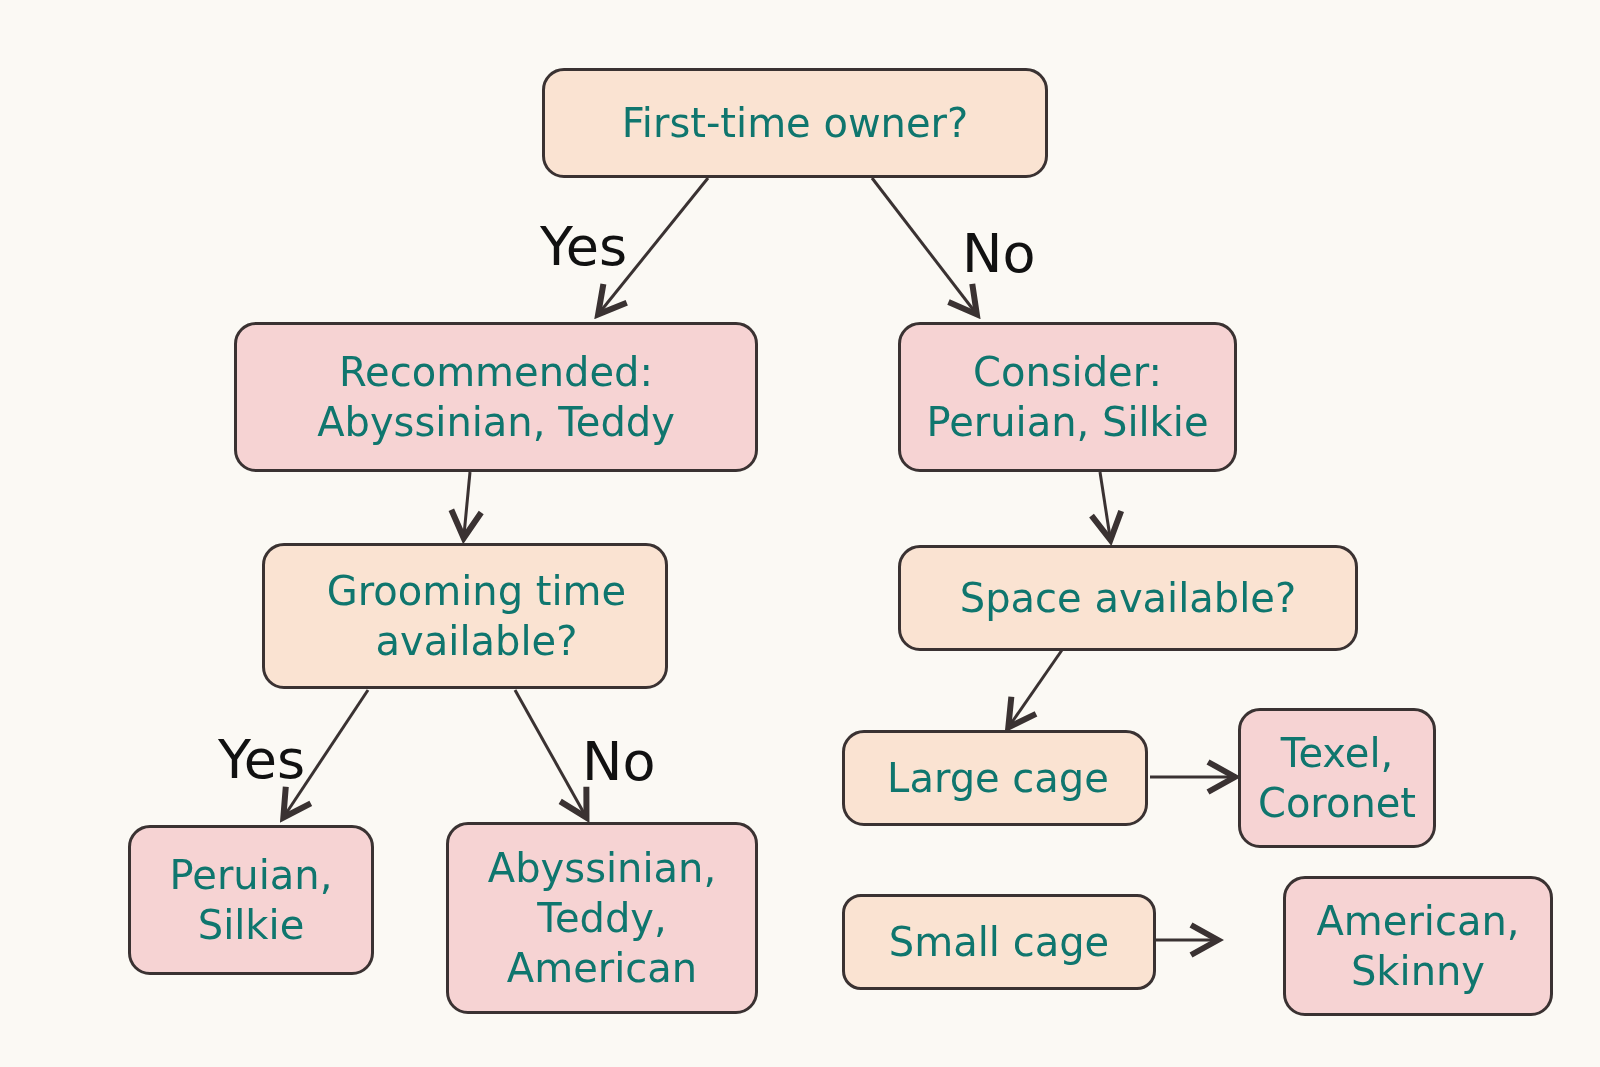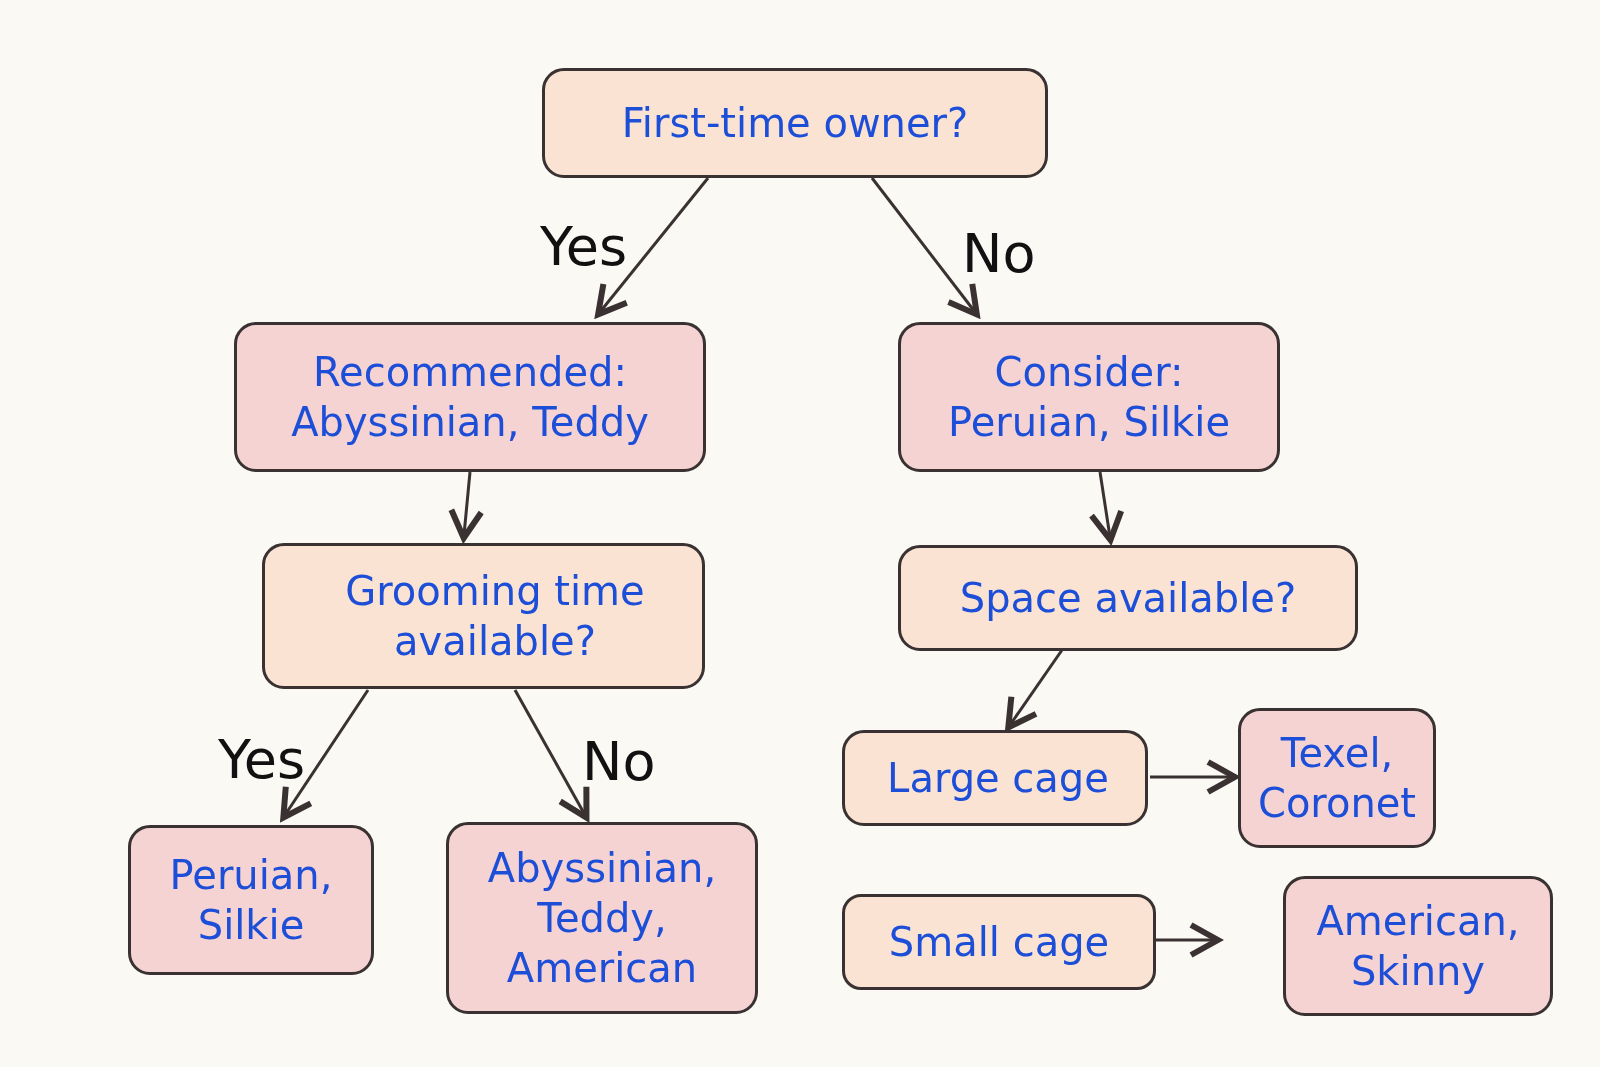--- a/index.html
+++ b/index.html
@@ -1,21 +1,21 @@
 <!DOCTYPE html>
 <html><head>
 <meta charset="utf-8">
 <style>
   html, body { margin:0; padding:0; }
   body { width:1600px; height:1067px; background:#fbf9f4; position:relative; overflow:hidden;
          font-family:"DejaVu Sans", sans-serif; }
   svg.edges { position:absolute; left:0; top:0; width:1600px; height:1067px; }
   .node { position:absolute; box-sizing:border-box; border:3px solid #3a3232; border-radius:22px;
           display:flex; align-items:center; justify-content:center; text-align:center;
-          color:#1d4ed8; font-size:40px; line-height:1.25; white-space:pre-line; }
+          color:#0f766e; font-size:40px; line-height:1.25; white-space:pre-line; }
   .q { background:#fae3d2; }
   .r { background:#f6d3d3; }
   .lbl { position:absolute; font-size:54px; color:#111; }
 </style>
 </head>
 <body>
 
 <svg class="edges">
   <defs>
       <marker id="ah" markerWidth="12" markerHeight="12" refX="9" refY="6" orient="auto">
@@ -29,25 +29,25 @@
     <line x1="1100" y1="472" x2="1110" y2="537"></line>
     <line x1="368" y1="690" x2="285" y2="815"></line>
     <line x1="515" y1="690" x2="585" y2="815"></line>
     <line x1="1062" y1="650" x2="1010" y2="725"></line>
     <line x1="1150" y1="777" x2="1232" y2="777"></line>
     <line x1="1148" y1="940" x2="1215" y2="940"></line>
   </g>
 </svg>
 
 <div class="node q" style="left:542px;top:68px;width:506px;height:110px;">First-time owner?</div>
-<div class="node r" style="left:234px;top:322px;width:472px;height:150px;">Recommended:
+<div class="node r" style="left:234px;top:322px;width:524px;height:150px;">Recommended:
 Abyssinian, Teddy</div>
-<div class="node r" style="left:898px;top:322px;width:382px;height:150px;">Consider:
+<div class="node r" style="left:898px;top:322px;width:339px;height:150px;">Consider:
 Peruian, Silkie</div>
-<div class="node q" style="left:262px;top:543px;width:443px;height:146px;padding-left:23px;">Grooming time
+<div class="node q" style="left:262px;top:543px;width:406px;height:146px;padding-left:23px;">Grooming time
 available?</div>
 <div class="node q" style="left:898px;top:545px;width:460px;height:106px;">Space available?</div>
 <div class="node r" style="left:128px;top:825px;width:246px;height:150px;">Peruian,
 Silkie</div>
 <div class="node r" style="left:446px;top:822px;width:312px;height:192px;">Abyssinian,
 Teddy,
 American</div>
 <div class="node q" style="left:842px;top:730px;width:306px;height:96px;padding-left:6px;">Large cage</div>
 <div class="node q" style="left:842px;top:894px;width:314px;height:96px;border-radius:19px;">Small cage</div>
 <div class="node r" style="left:1238px;top:708px;width:198px;height:140px;">Texel,

